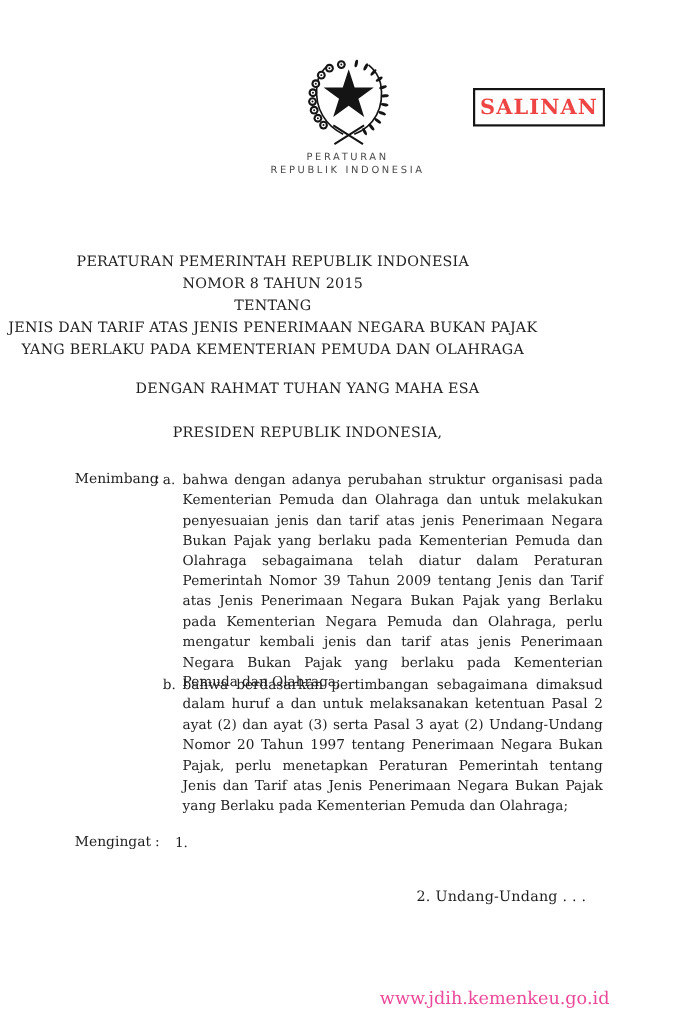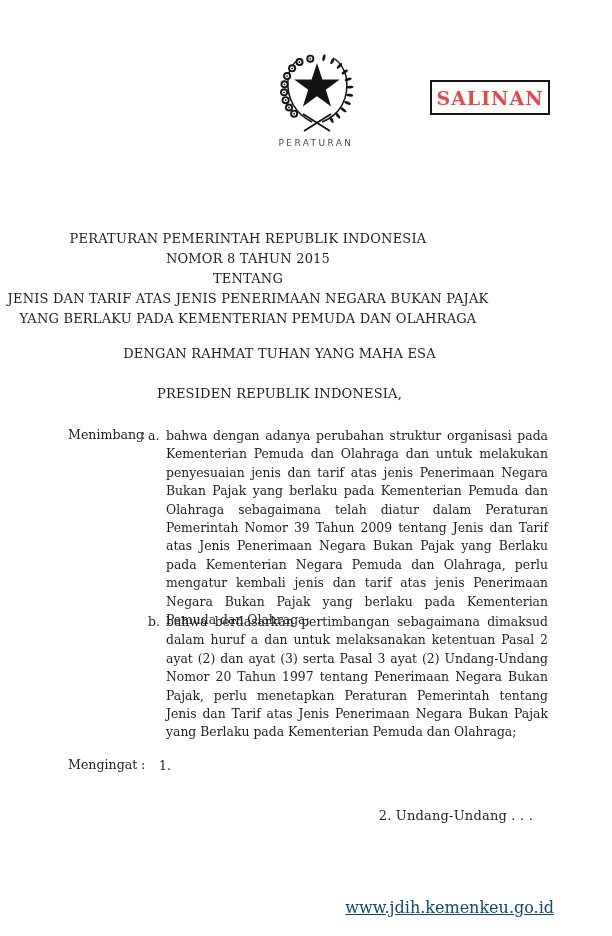--- a/index.html
+++ b/index.html
@@ -147,20 +147,21 @@
           <circle r="2.1" fill="#fff"></circle>
           <circle r="0.9" fill="#141414"></circle>
         </g>
     </g>
 
     <path d="M32,77 L59,60 M31,60 L58,77" stroke="#141414" stroke-width="1.8" fill="none"></path>
   </svg>
 
   <div class="abs letterhead">
     <div>PERATURAN</div>
+    <div>REPUBLIK INDONESIA</div>
   </div>
 
   <div class="abs salinan">
     <span>SALINAN</span>
   </div>
 
   <div class="abs title-block">
     <div>PERATURAN PEMERINTAH REPUBLIK INDONESIA</div>
     <div>NOMOR 8 TAHUN 2015</div>
     <div>TENTANG</div>
@@ -186,15 +187,15 @@
 
   <div class="abs sec-label" style="top:757px">Mengingat</div>
   <div class="abs sec-colon" style="top:757px">:</div>
 
   <div class="abs g-item" style="top:757px">
     <span class="marker">1.</span>
   </div>
 
   <div class="abs catchword">2.  Undang-Undang . . .</div>
 
-  <a class="abs footer-link" style="color: #0c4a6e; text-decoration: underline;">www.jdih.kemenkeu.go.id</a>
+  <a class="abs footer-link" style="color: #ec4899;">www.jdih.kemenkeu.go.id</a>
 
 </div>
 
 </body></html>

